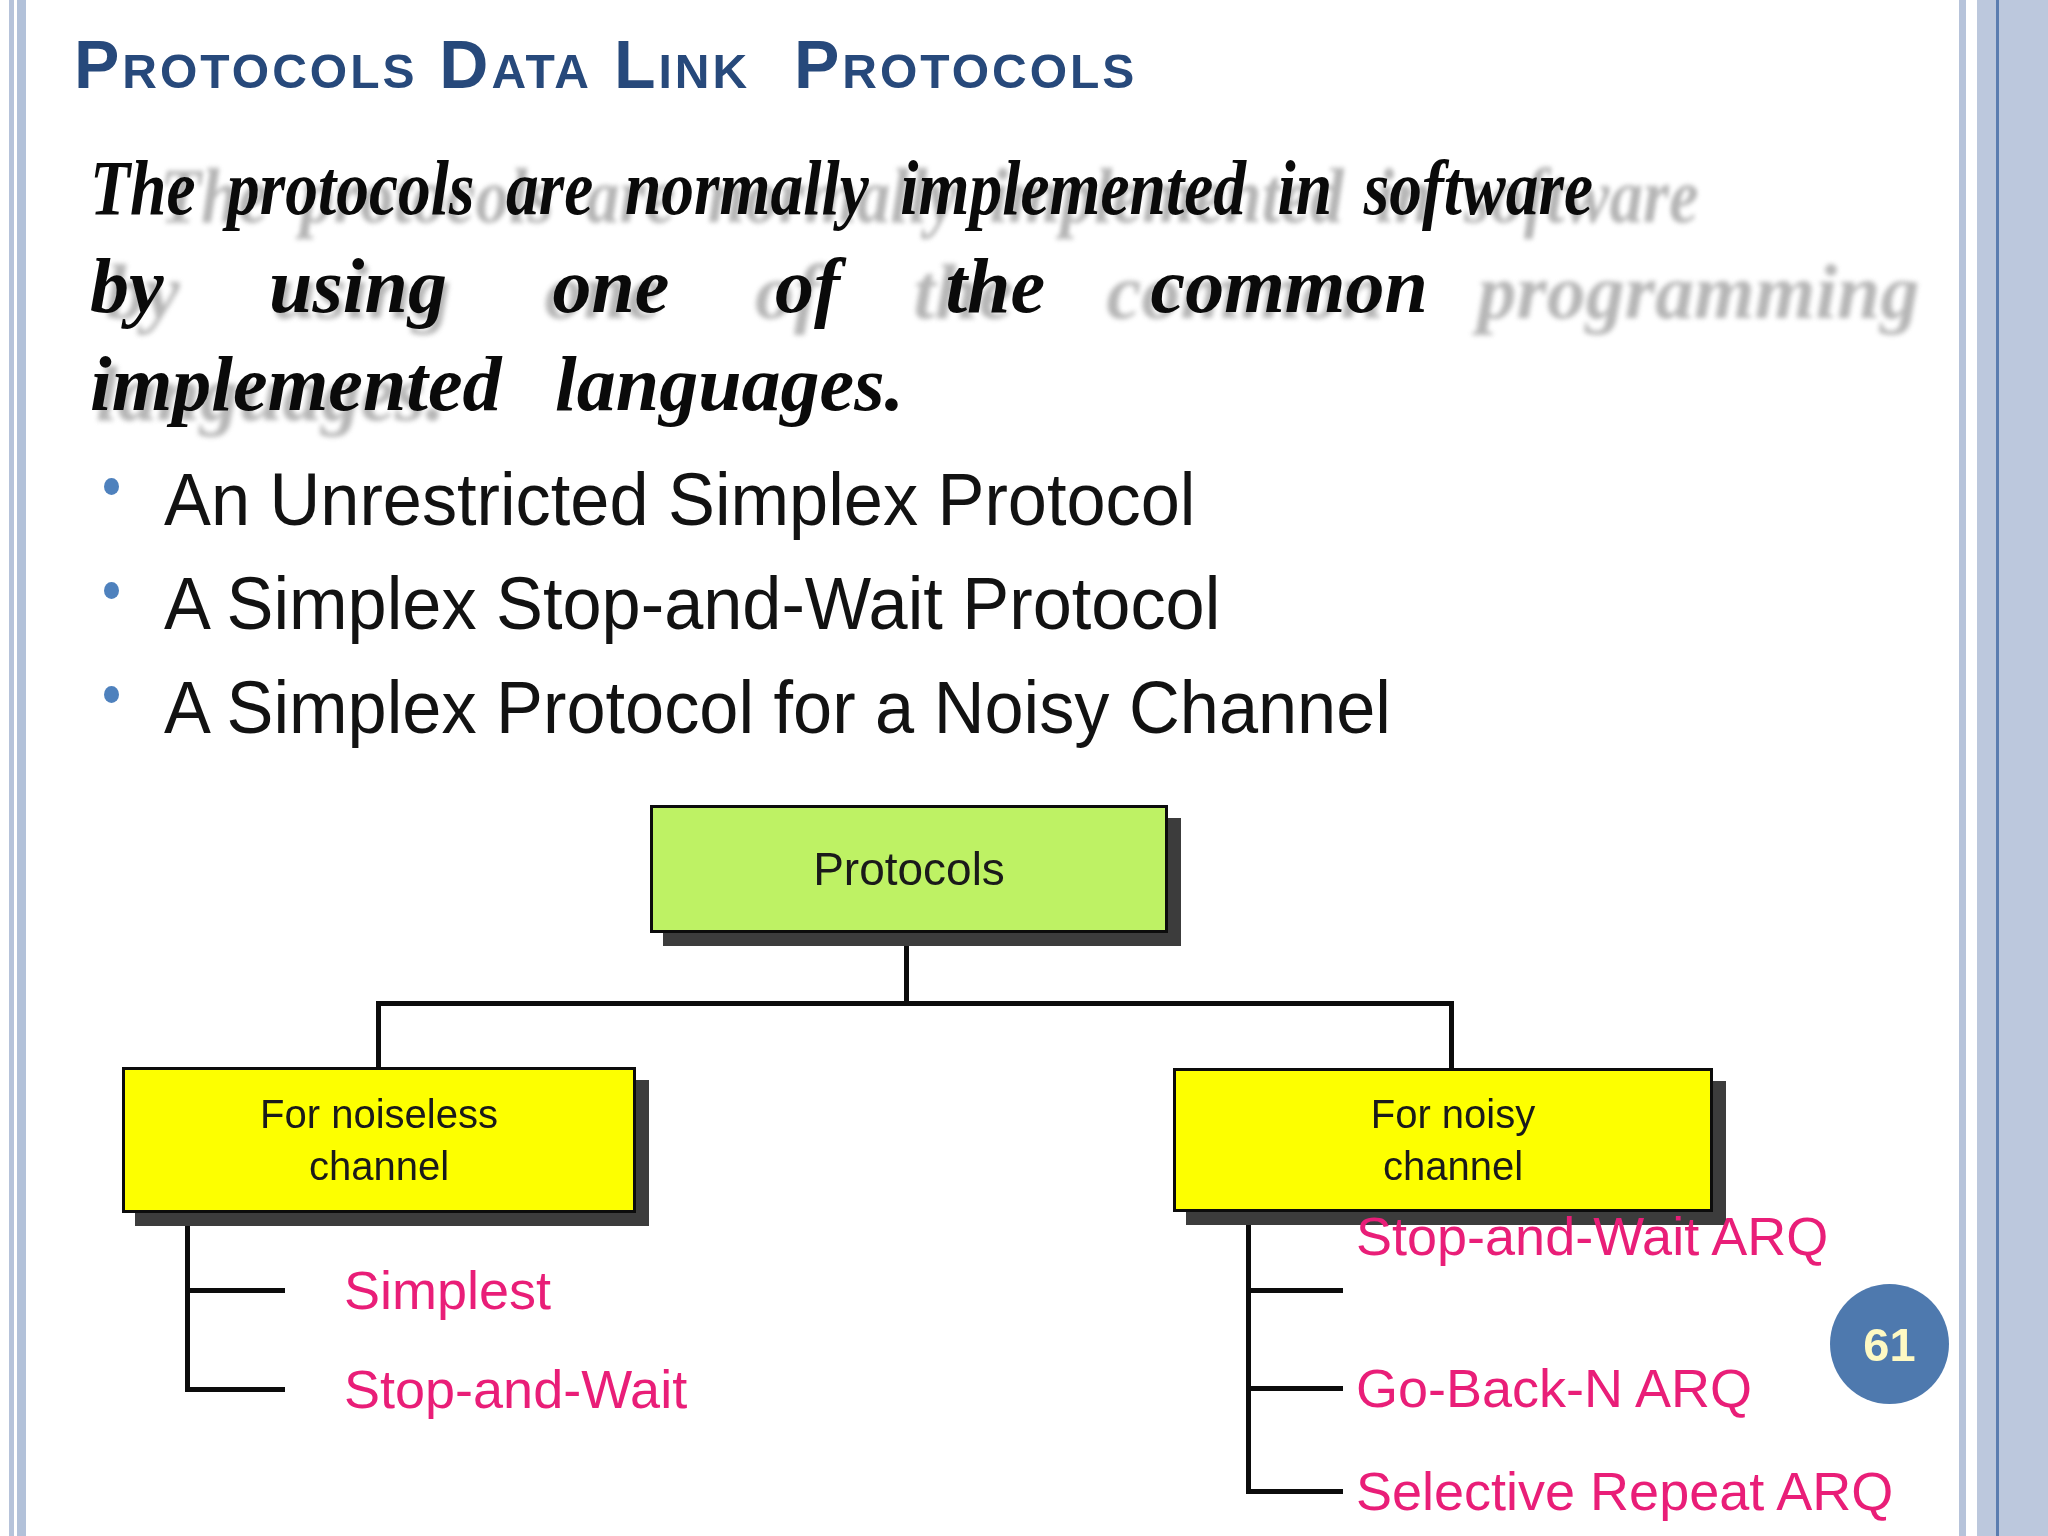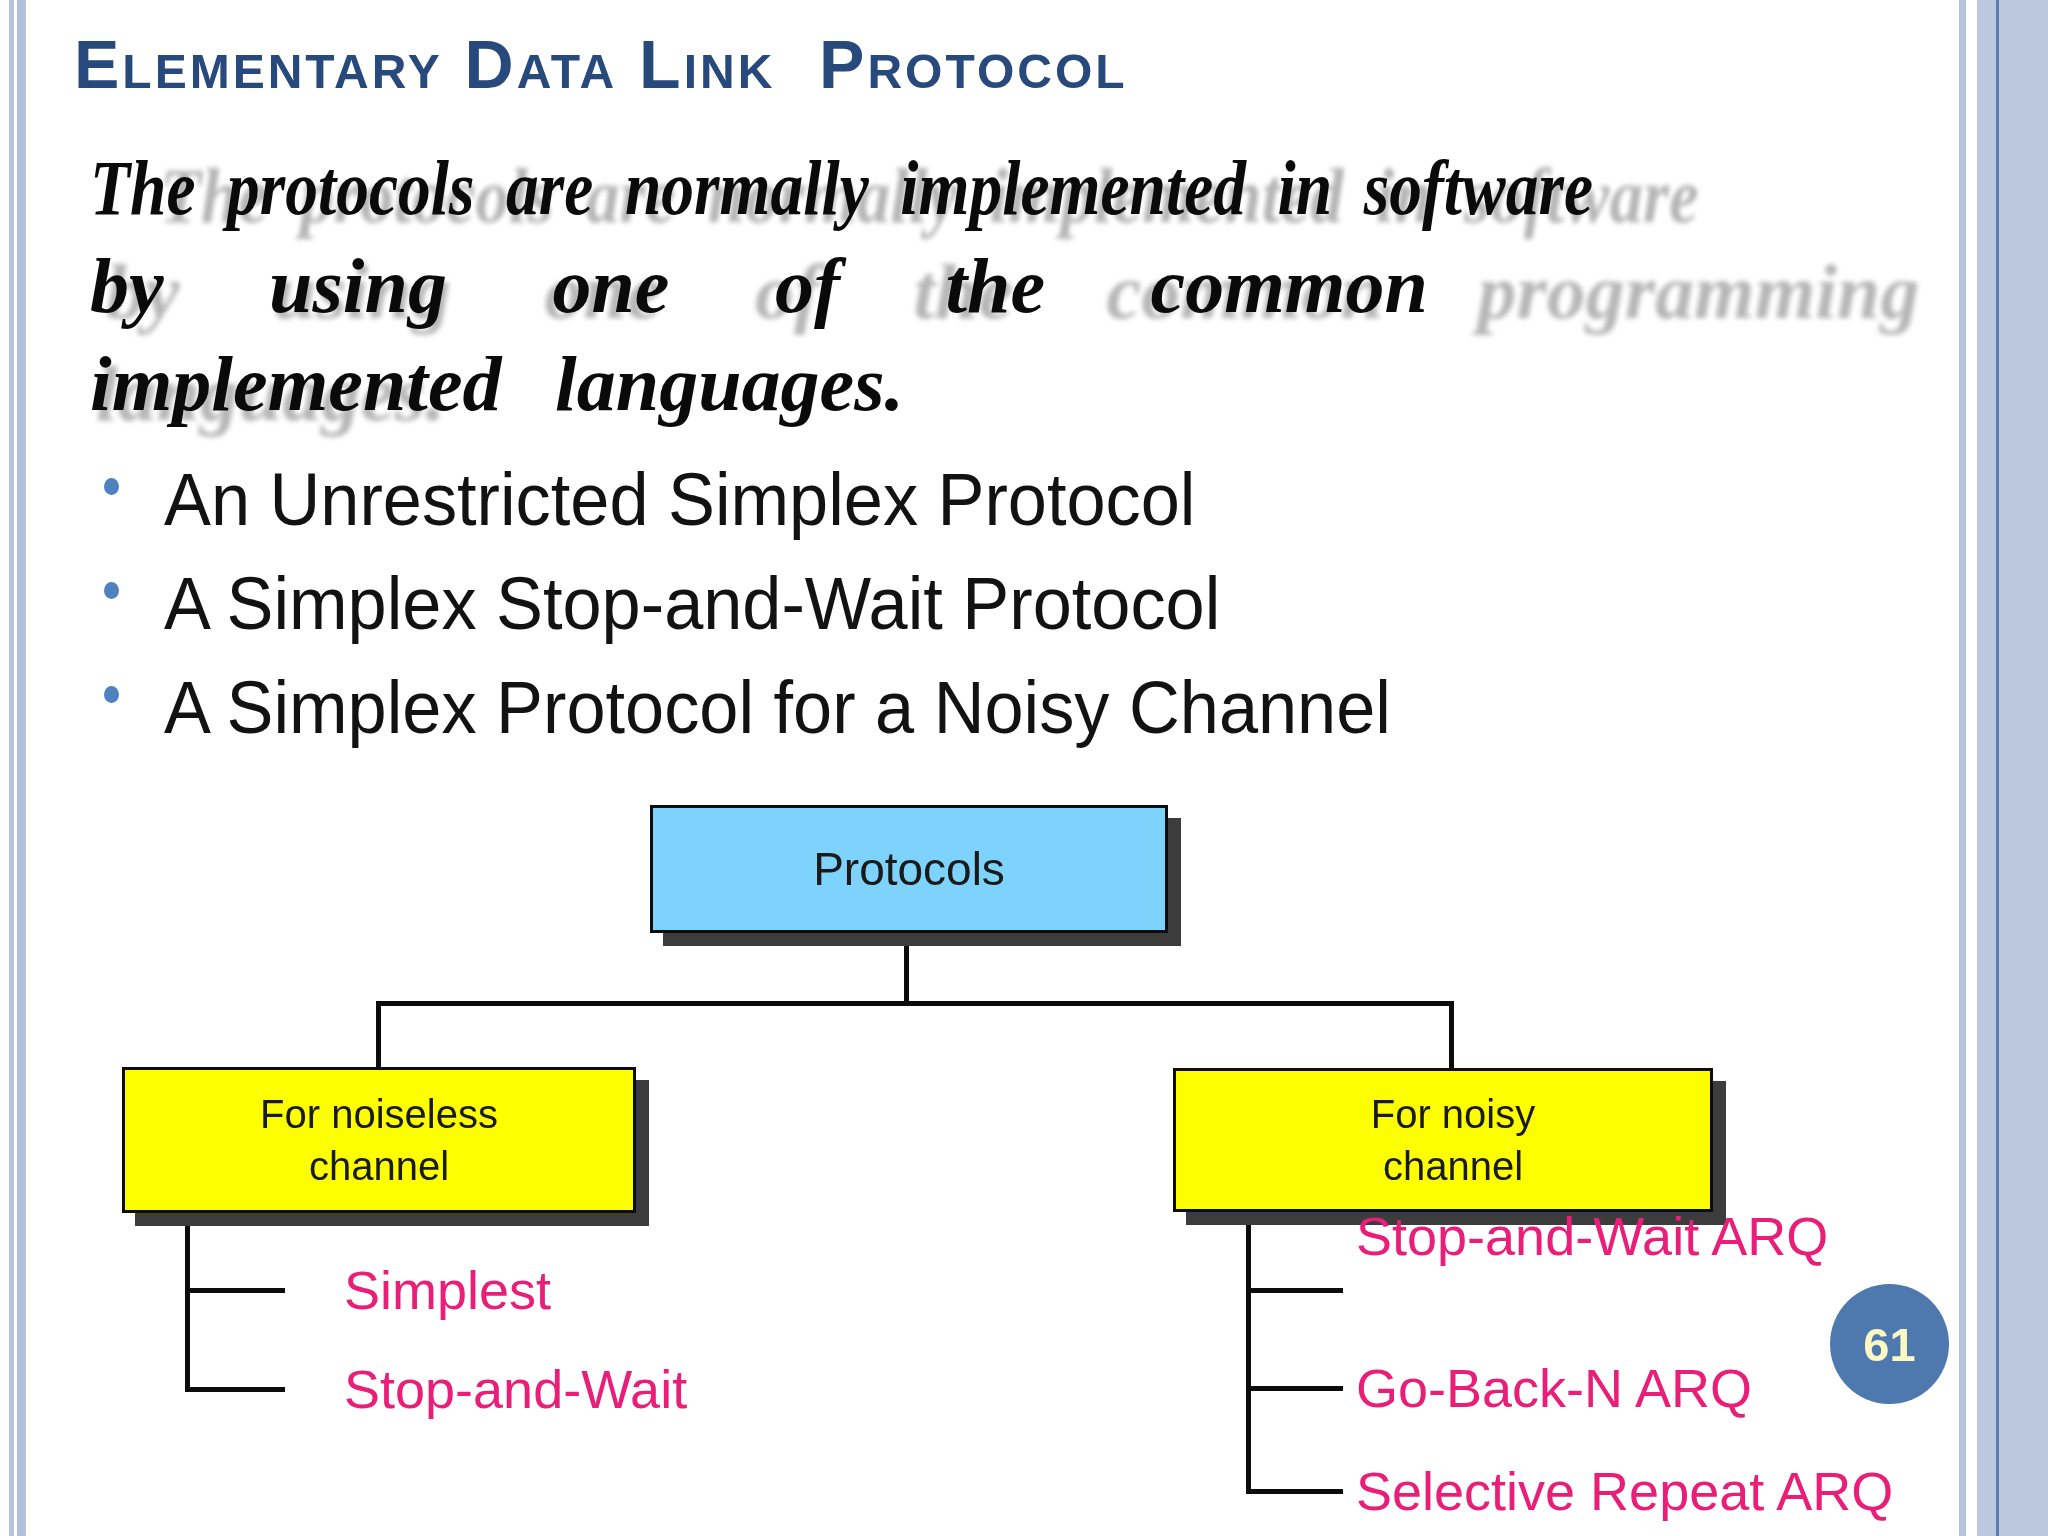--- a/index.html
+++ b/index.html
@@ -42,21 +42,21 @@
     position:absolute;left:0;top:26px;width:15px;height:17px;border-radius:50%;
     background:#4e81bd;
   }
   .bullet-text{
     position:absolute;left:60px;top:0;font-size:74px;line-height:96px;color:#121212;
     white-space:pre;transform-origin:left top;transform:scaleX(.95);
   }
   
   .tline{position:absolute;background:#0c0c0c;}
   .node{
-    position:absolute;border:3px solid #0c0c0c;background:#7dd3fc;
+    position:absolute;border:3px solid #0c0c0c;background:#bef264;
     box-shadow:13px 13px 0 #3c3c3c;display:flex;align-items:center;justify-content:center;
     text-align:center;color:#1a1a1a;
   }
   .node-root{left:650px;top:805px;width:512px;height:122px;font-size:46px;}
   .node-yellow{background:#fdff00;font-size:40px;line-height:52px;}
   .node-left{left:122px;top:1067px;width:508px;height:140px;}
   .node-right{left:1173px;top:1068px;width:514px;height:138px;padding-left:20px;}
   .leaf{
     position:absolute;font-size:54px;line-height:64px;color:#e91e78;white-space:pre;
   }
@@ -85,21 +85,21 @@
 </style>
 </head>
 <body>
 
 <div class="stripe stripe-l1"></div>
 <div class="stripe stripe-l2"></div>
 <div class="stripe stripe-r1"></div>
 <div class="stripe panel-r"></div>
 <div class="stripe panel-r-line"></div>
 
-<div class="title">Elementary Data Link  Protocol</div>
+<div class="title">Protocols Data Link  Protocols</div>
 
 <div class="para-line ghost g1">The protocols are normally implemented in software</div>
 <div class="para-line ghost g2">by using one of the common programming</div>
 <div class="para-line ghost g3">languages.</div>
 
 <div class="para-line p1">The protocols are normally implemented in software</div>
 <div class="para-line p2">by using one of the common</div>
 <div class="para-line p3">implemented languages.</div>
 
 <div class="bullet-item b1">

